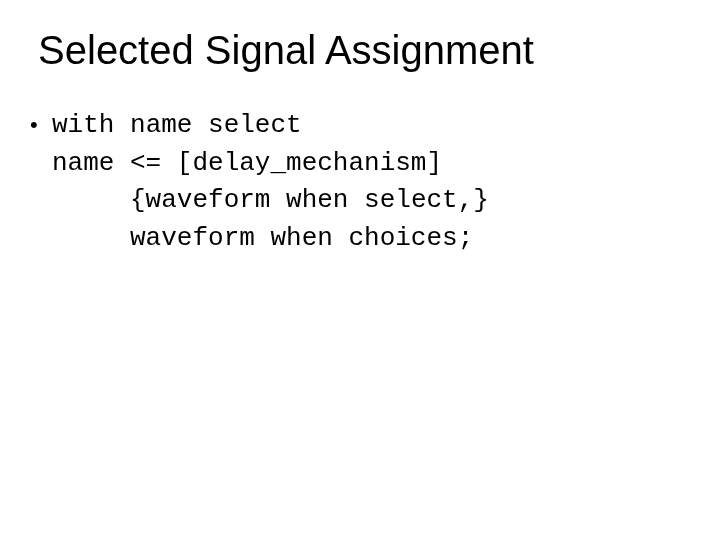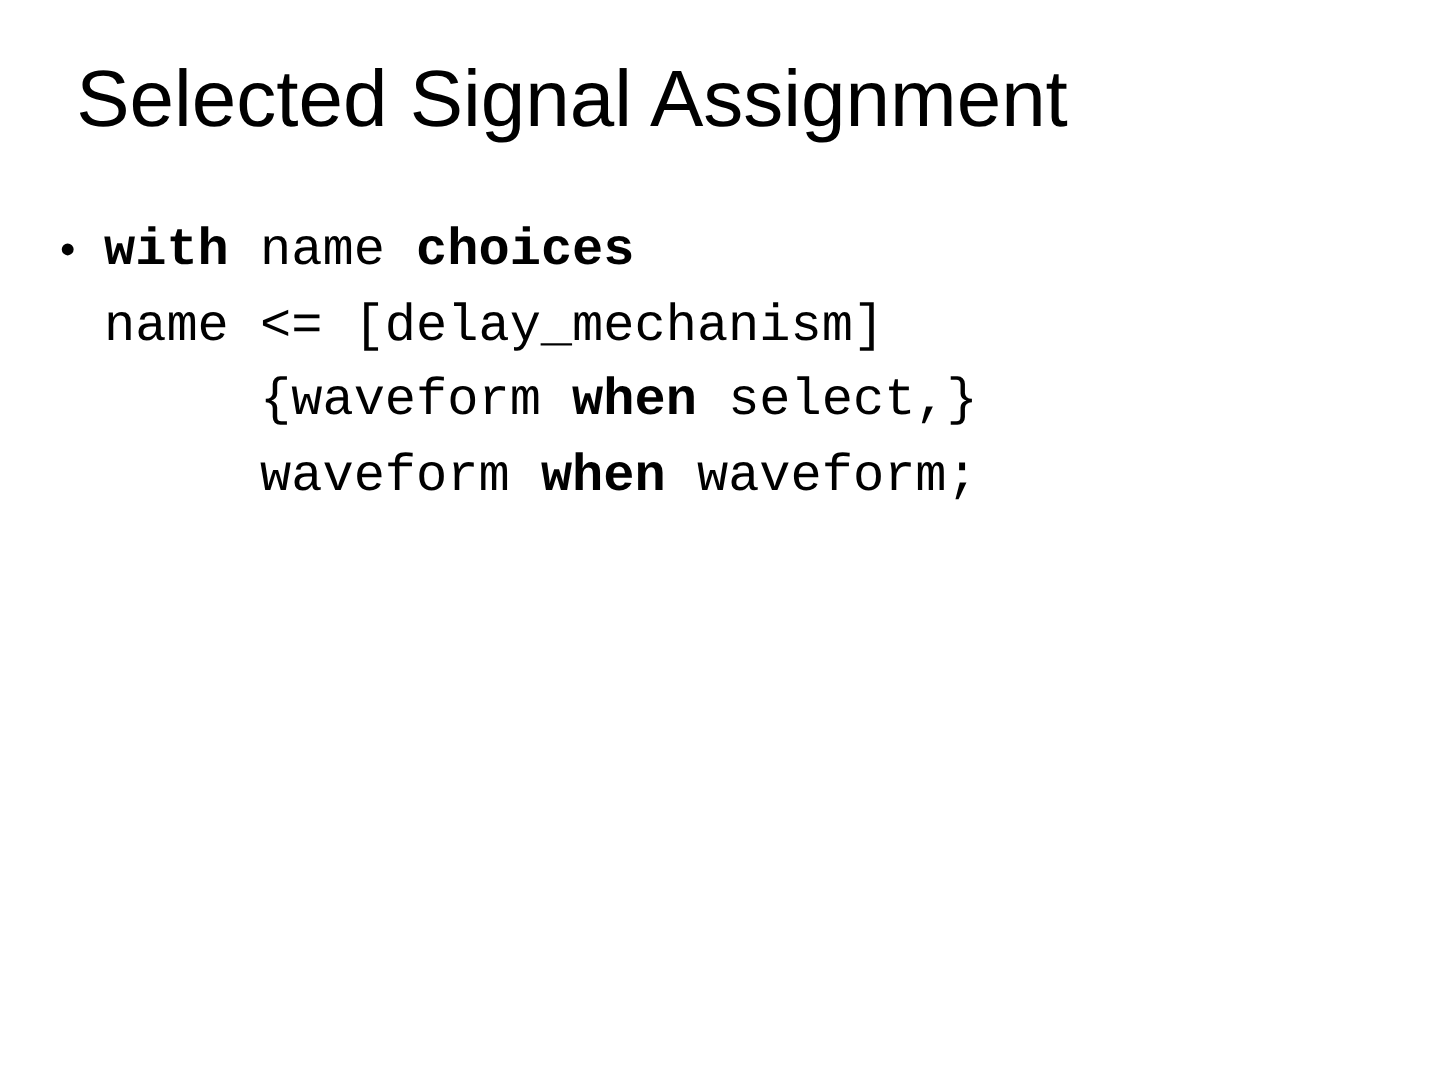--- a/index.html
+++ b/index.html
@@ -37,30 +37,30 @@
   .bullet {
     width: 22px;
     flex: 0 0 22px;
     font-family: Arial, sans-serif;
     font-size: 22px;
     line-height: 1.6;
   }
   .code {
     white-space: pre;
   }
-  .kw { font-weight: bold; }
+  .kw { font-weight: normal; }
 </style>
 </head>
 <body>
 
 <div class="slide">
   <div class="title">Selected Signal Assignment</div>
 
   <div class="body">
     <div class="bullet-row">
       <div class="bullet">•</div>
-      <div class="code"><span class="kw">with</span><span> name </span><span class="kw">choices</span>
+      <div class="code"><span class="kw">with</span><span> name </span><span class="kw">select</span>
 <span>name &lt;= [delay_mechanism]</span>
 <span>     {waveform </span><span class="kw">when</span><span> select,}</span>
-<span>     waveform </span><span class="kw">when</span><span> waveform;</span></div>
+<span>     waveform </span><span class="kw">when</span><span> choices;</span></div>
     </div>
   </div>
 </div>
 
 </body></html>

